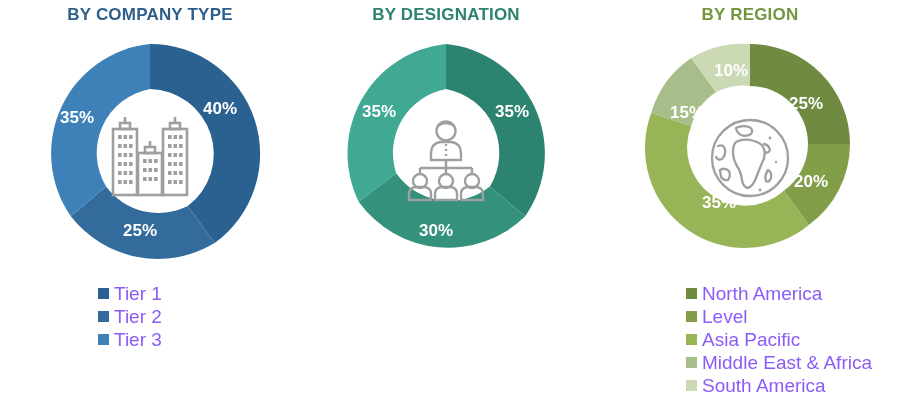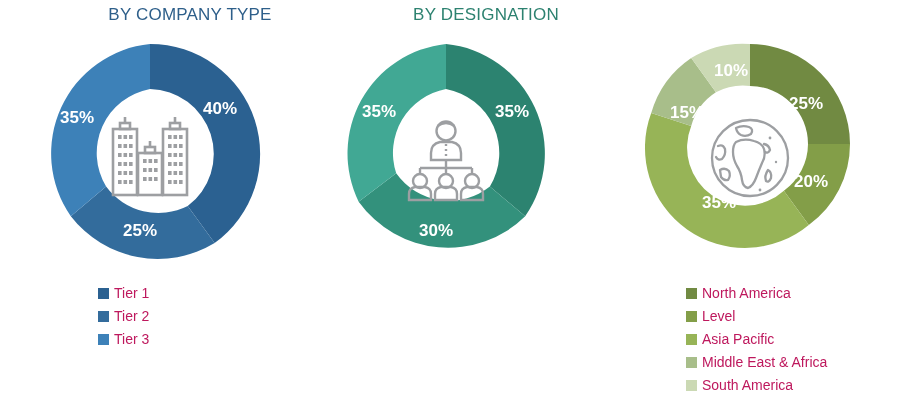--- a/index.html
+++ b/index.html
@@ -28,25 +28,24 @@
   .panel-2 { left: 296px; }
   .panel-3 { left: 600px; }
 
   .panel-title {
     position: absolute;
     top: 4px;
     left: 0;
     width: 300px;
     text-align: center;
     font-size: 17px;
-    font-weight: normal;
+    font-weight: bold;
     letter-spacing: 0.2px;
     line-height: 22px;
     white-space: nowrap;
-    margin-left: 40px;
   }
   .title-1 { color: #2E5F8A; }
   .title-2 { color: #2D8270; }
   .title-3 { color: #72963F; }
 
   .donut-wrap {
     position: absolute;
     top: 34px;
     left: 0;
     width: 300px;
@@ -85,22 +84,22 @@
   .legend-2 .legend-row { padding-left: 86px; }
   .legend-3 .legend-row { padding-left: 86px; }
 
   .swatch {
     width: 11px;
     height: 11px;
     flex: 0 0 11px;
     margin-right: 5px;
   }
   .legend-label {
-    font-size: 14px;
-    color: #be185d;
+    font-size: 19px;
+    color: #8b5cf6;
     white-space: nowrap;
   }
 
   .slice-label {
     font-size: 17px;
     font-weight: bold;
     fill: #ffffff;
     font-family: "Liberation Sans", sans-serif;
   }
 </style>
@@ -250,20 +249,21 @@
         <path d="M 31 82 L 31 76 Q 31 70 37 69 L 47 69 Q 53 70 53 76 L 53 82 Z"></path>
         <circle cx="68" cy="63" r="7"></circle>
         <path d="M 57 82 L 57 76 Q 57 70 63 69 L 73 69 Q 79 70 79 76 L 79 82 Z"></path>
       </svg>
     </div>
 
   </div>
 
   <div class="panel panel-3">
 
+    <div class="panel-title title-3">BY REGION</div>
 
     <div class="donut-wrap">
       <svg class="donut-svg" width="220" height="220" viewBox="0 0 220 220">
 
         <path fill="#718A42" d="M 110 10 A 100 100 0 0 1 210 110 L 168 110 A 58 58 0 0 0 110 52 Z"></path>
 
         <path fill="#839E48" d="M 210 110 A 100 100 0 0 1 168.78 190.9 L 143.89 156.72 A 58 58 0 0 0 168 110 Z"></path>
 
         <path fill="#97B457" d="M 168.78 190.9 A 100 100 0 0 1 11.22 79.11 L 51.21 92.11 A 58 58 0 0 0 143.89 156.72 Z"></path>
 

